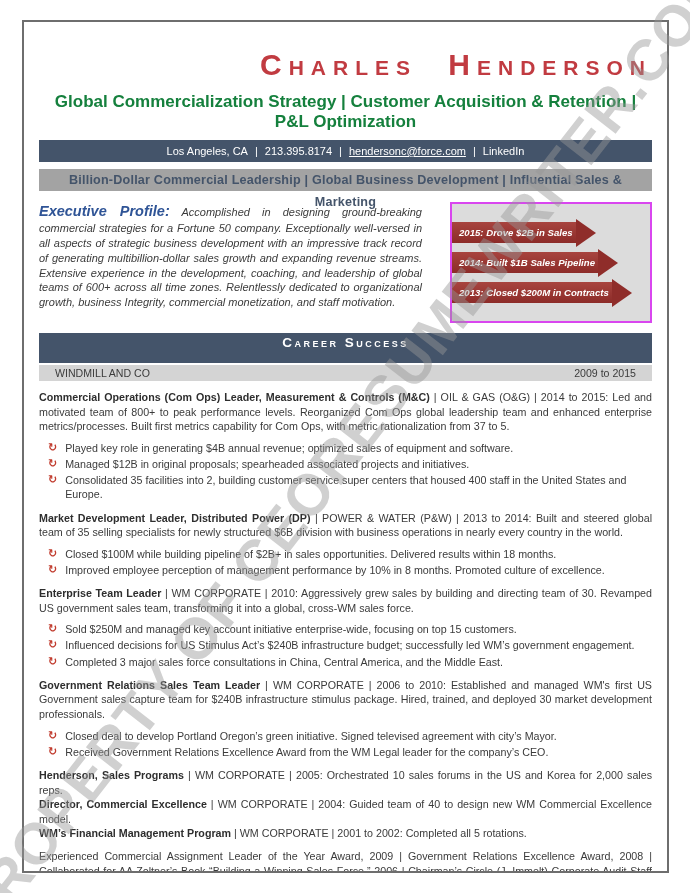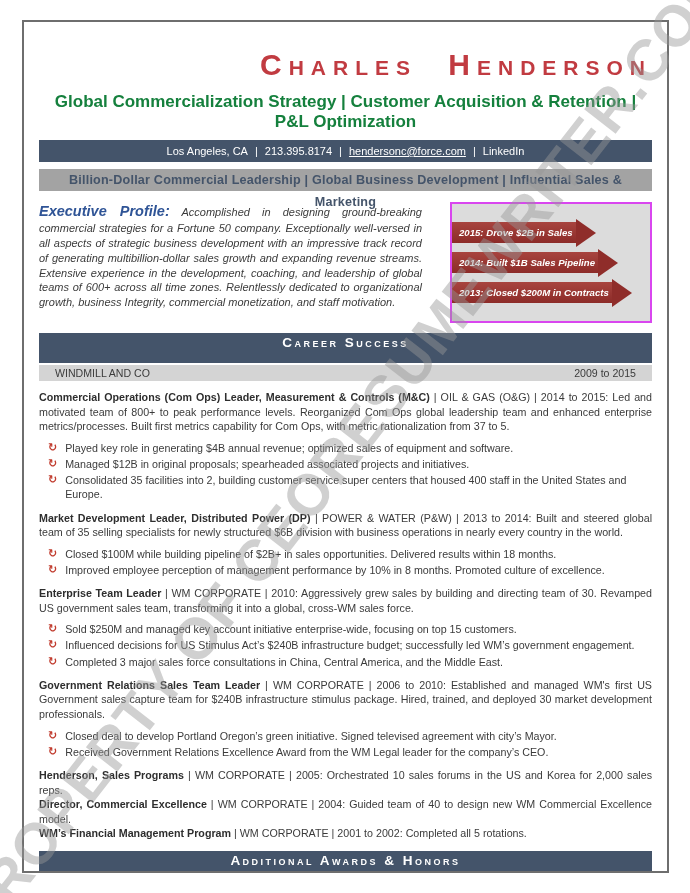--- a/index.html
+++ b/index.html
@@ -183,18 +183,17 @@
         <li>
           <span class="bullet-icon">↻</span>
           <span class="bullet-text">Received Government Relations Excellence Award from the WM Legal leader for the company’s CEO.</span>
         </li>
       </ul>
       <p class="job-head"><strong>Henderson, Sales Programs</strong><span> | WM CORPORATE | 2005: Orchestrated 10 sales forums in the US and Korea for 2,000 sales reps.</span></p>
       <p class="job-head compact"><strong>Director, Commercial Excellence</strong><span> | WM CORPORATE | 2004: Guided team of 40 to design new WM Commercial Excellence model.</span></p>
       <p class="job-head compact"><strong>WM’s Financial Management Program</strong><span> | WM CORPORATE | 2001 to 2002: Completed all 5 rotations.</span></p>
     </div>
 
-  <div class="section-bar">Additional Awards &amp; Honors</div>
   <p class="awards-text">Experienced Commercial Assignment Leader of the Year Award, 2009 | Government Relations Excellence Award, 2008 | Collaborated for AA Zoltner’s Book “Building a Winning Sales Force,” 2006 | Chairman’s Circle (J. Immelt) Corporate Audit Staff Award, 2005 | China Channel Management Award, 2002 | Audit Excellence Awards (5), 2000-2002</p>
 
 </div>
 
 <div class="watermark">PROPERTY OF CEORESUMEWRITER.COM</div>
 
 </body></html>

